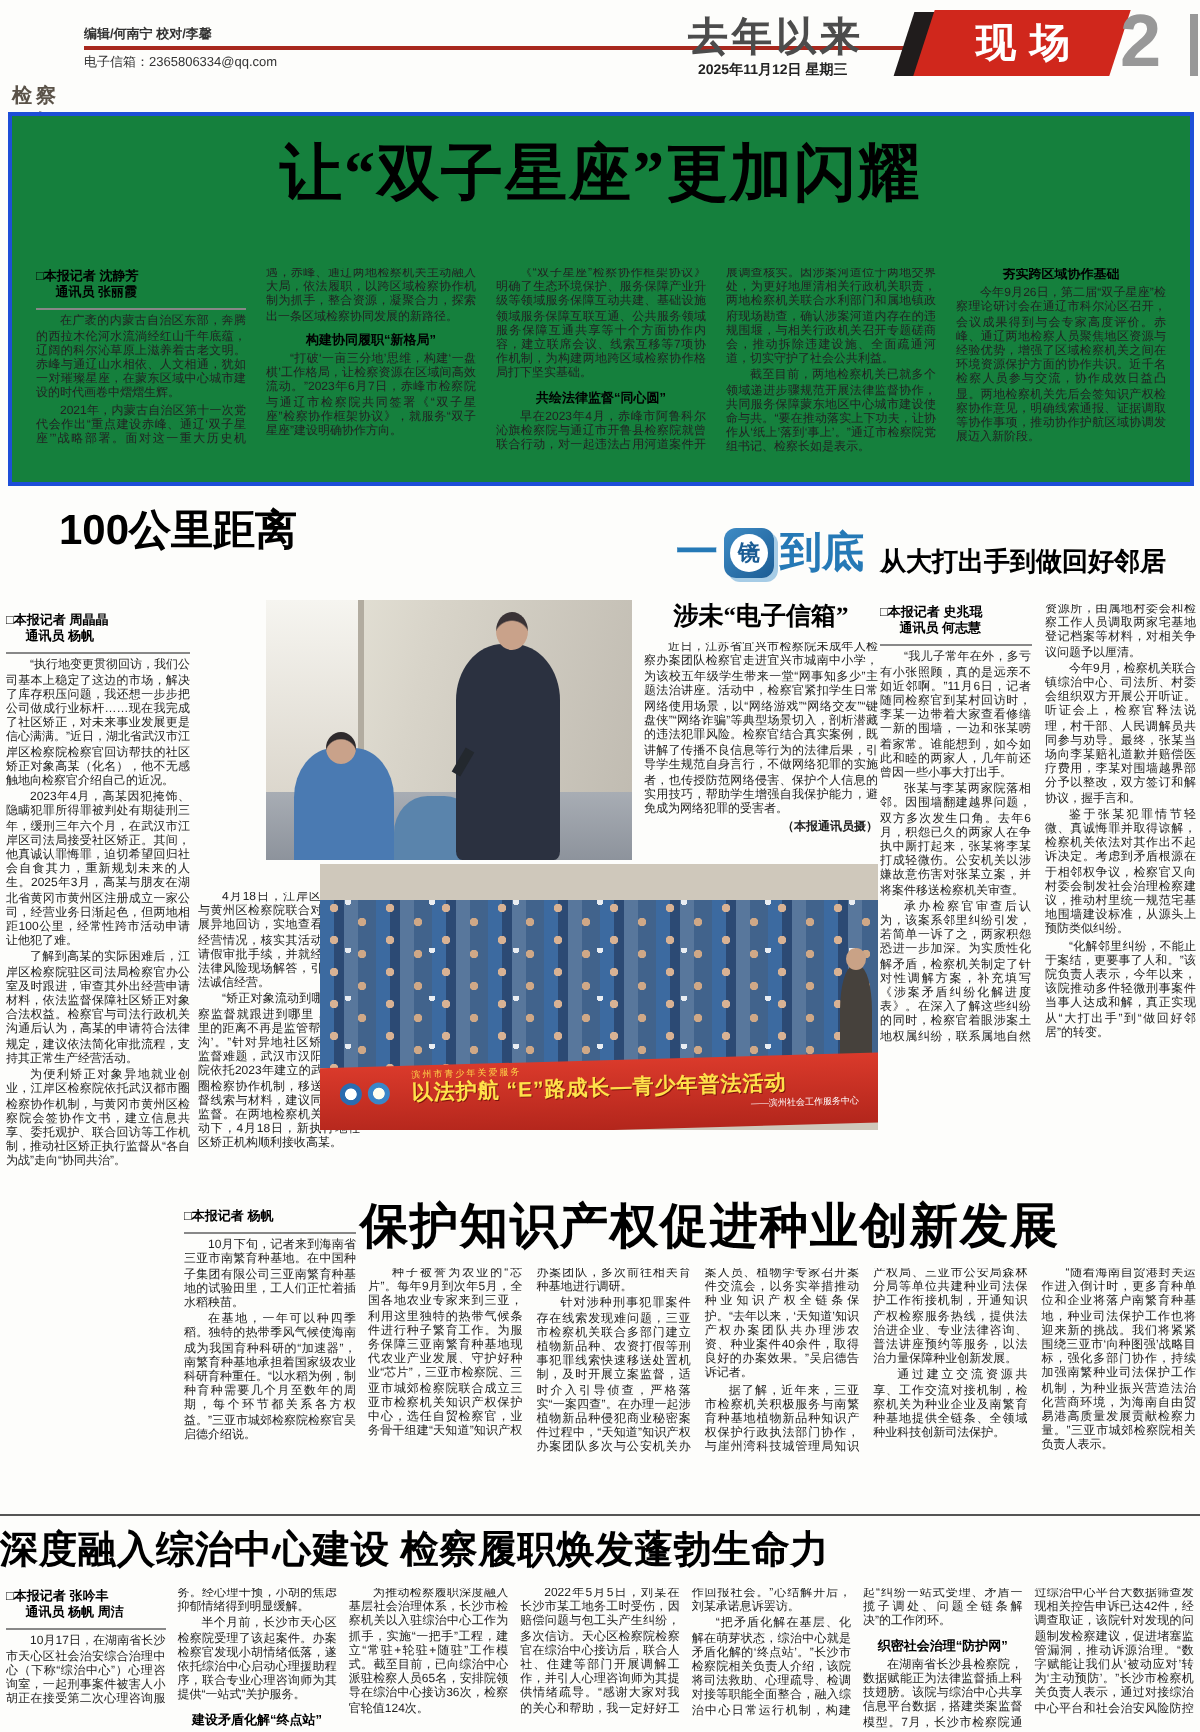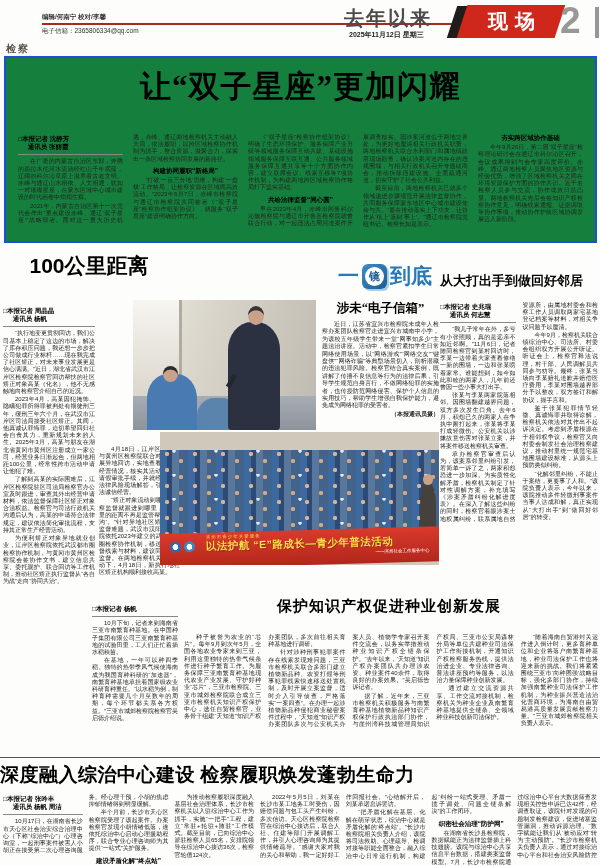--- a/index.html
+++ b/index.html
@@ -87,22 +87,22 @@
             background:radial-gradient(#ffe 35%,#3a86c8 40%);}
   .p2-banner-small{font-size:4.5px;color:#ffd84a;letter-spacing:1px;}
   .p2-banner-main{font-size:10.5px;font-weight:bold;color:#ffe14a;letter-spacing:0.5px;
                   text-shadow:0.5px 0.5px 0 #7a120c;white-space:nowrap;}
   .p2-banner-sub{font-size:4.5px;color:#fff;text-align:right;margin-right:18px;}
   
   .right-headline{left:440px;top:272px;width:158px;font-family:"Liberation Serif","DejaVu Serif",serif;
                   font-size:13px;font-weight:bold;color:#000;white-space:nowrap;}
   .right-body{left:440px;top:302px;width:158px;height:306px;column-count:2;column-gap:7px;}
   
-  .ip-headline{left:180px;top:597px;width:418px;text-align:center;font-family:"Liberation Serif","DejaVu Serif",serif;
-               font-size:15px;font-weight:bold;color:#000;letter-spacing:1px;white-space:nowrap;}
+  .ip-headline{left:180px;top:597px;width:418px;font-family:"Liberation Serif","DejaVu Serif",serif;
+               font-size:24px;font-weight:bold;color:#000;letter-spacing:1px;white-space:nowrap;}
   .ip-col1{left:92px;top:604px;width:86px;height:150px;}
   .ip-cols{left:184px;top:634px;width:414px;height:120px;column-count:5;column-gap:7px;}
   
   .bottom-rule{left:0;top:757px;width:600px;height:1px;background:#555;}
   .bottom-headline{left:0;top:762px;width:600px;font-family:"Liberation Serif","DejaVu Serif",serif;
                    font-size:19px;font-weight:bold;color:#000;letter-spacing:0.5px;}
   .bottom-body{left:3px;top:794px;width:594px;height:72px;column-count:7;column-gap:6px;}
 </style>
 </head>
 <body>

